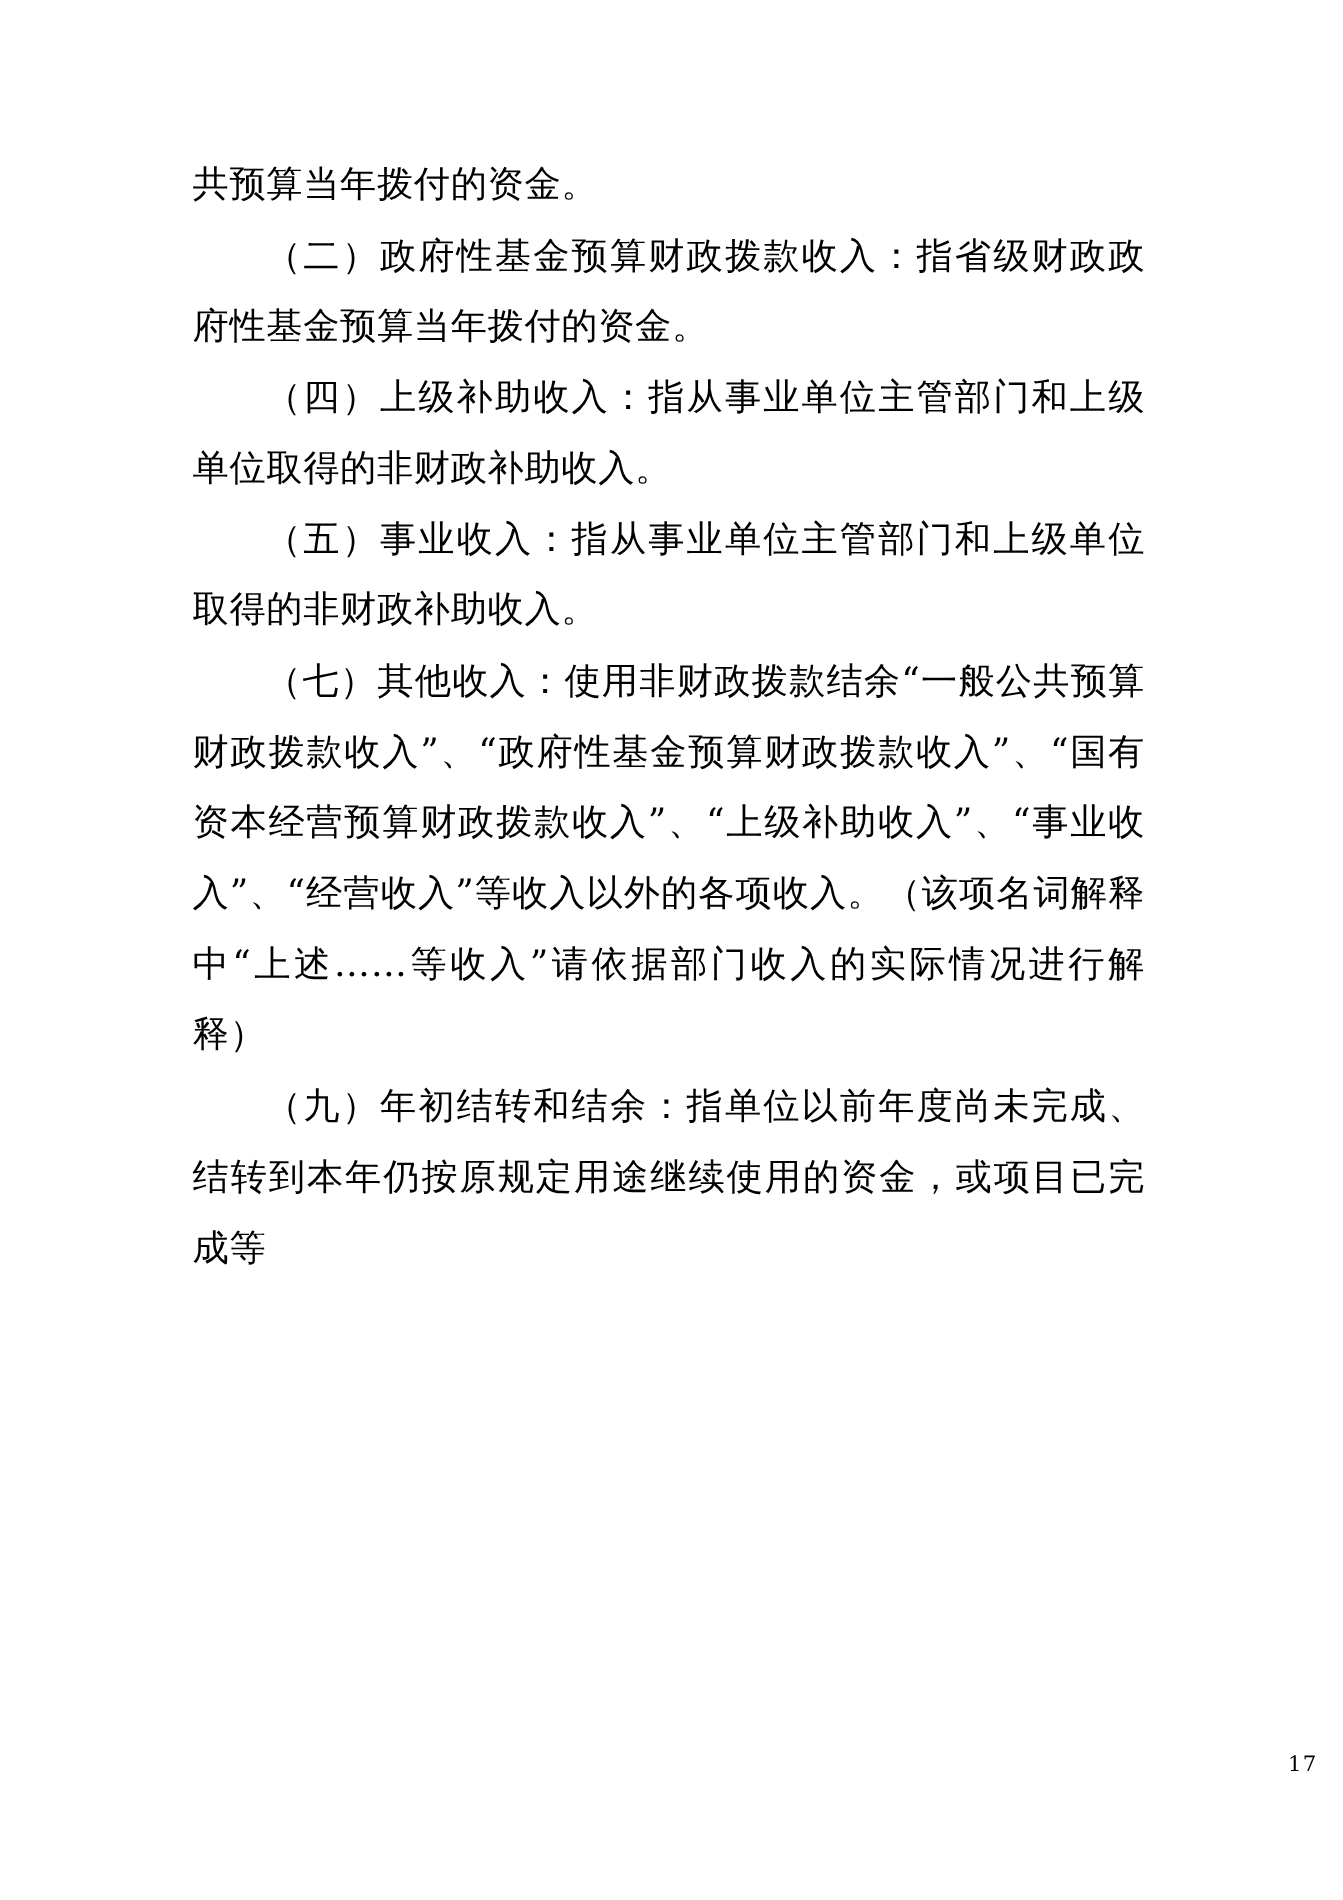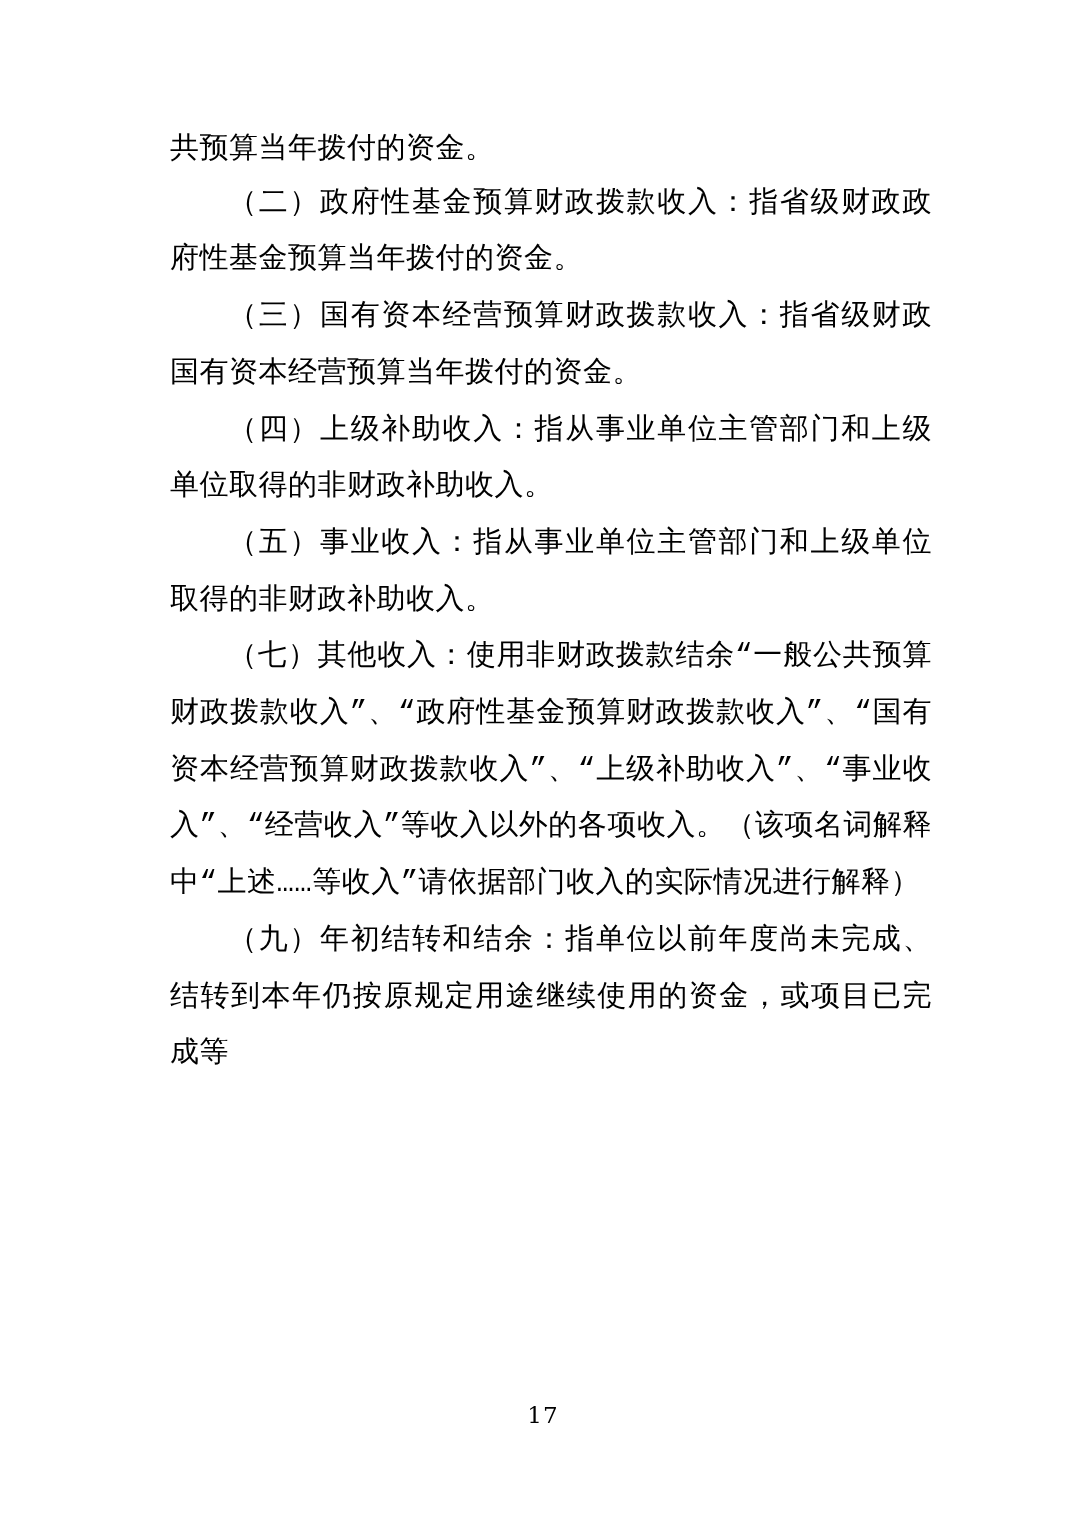--- a/index.html
+++ b/index.html
@@ -9,21 +9,21 @@
   }
   body {
     width: 1074px;
     height: 1520px;
     position: relative;
     font-family: "DejaVu Serif", "Liberation Serif", serif;
     color: #000000;
   }
   .page {
     position: absolute;
-    left: 16px;
+    left: 0;
     top: 0;
     width: 1054px;
     height: 1520px;
     background: #ffffff;
     overflow: hidden;
   }
   .content {
     position: absolute;
     left: 154px;
     top: 119px;
@@ -35,42 +35,40 @@
     text-justify: inter-character;
     word-break: break-all;
     color: #000000;
   }
   .content p {
     margin: 0;
     padding: 0;
   }
   .content p.indent {
     text-indent: 2em;
-    font-family: Liberation Mono, monospace;
   }
   .page-number {
     position: absolute;
     top: 1402px;
     left: 0;
     width: 100%;
-    text-align: center;
-    font-size: 23px;
+    text-align: right;
+    font-size: 17px;
     letter-spacing: 1px;
     color: #000000;
     font-family: "DejaVu Serif", "Liberation Serif", serif;
   }
 </style>
 </head>
 <body>
 
 <div class="page">
   <div class="content">
     <p class="para">共预算当年拨付的资金。</p>
     <p class="para indent">（二）政府性基金预算财政拨款收入：指省级财政政府性基金预算当年拨付的资金。</p>
-    <p class="para indent">（三）国有资本经营预算财政拨款收入：指省级财政国有资本经营预算当年拨付的资金。</p>
     <p class="para indent">（四）上级补助收入：指从事业单位主管部门和上级单位取得的非财政补助收入。</p>
     <p class="para indent">（五）事业收入：指从事业单位主管部门和上级单位取得的非财政补助收入。</p>
     <p class="para indent">（七）其他收入：使用非财政拨款结余“一般公共预算财政拨款收入”、“政府性基金预算财政拨款收入”、“国有资本经营预算财政拨款收入”、“上级补助收入”、“事业收入”、“经营收入”等收入以外的各项收入。（该项名词解释中“上述……等收入”请依据部门收入的实际情况进行解释）</p>
     <p class="para indent">（九）年初结转和结余：指单位以前年度尚未完成、结转到本年仍按原规定用途继续使用的资金，或项目已完成等</p>
   </div>
 
   <div class="page-number">17</div>
 </div>
 
 </body></html>

